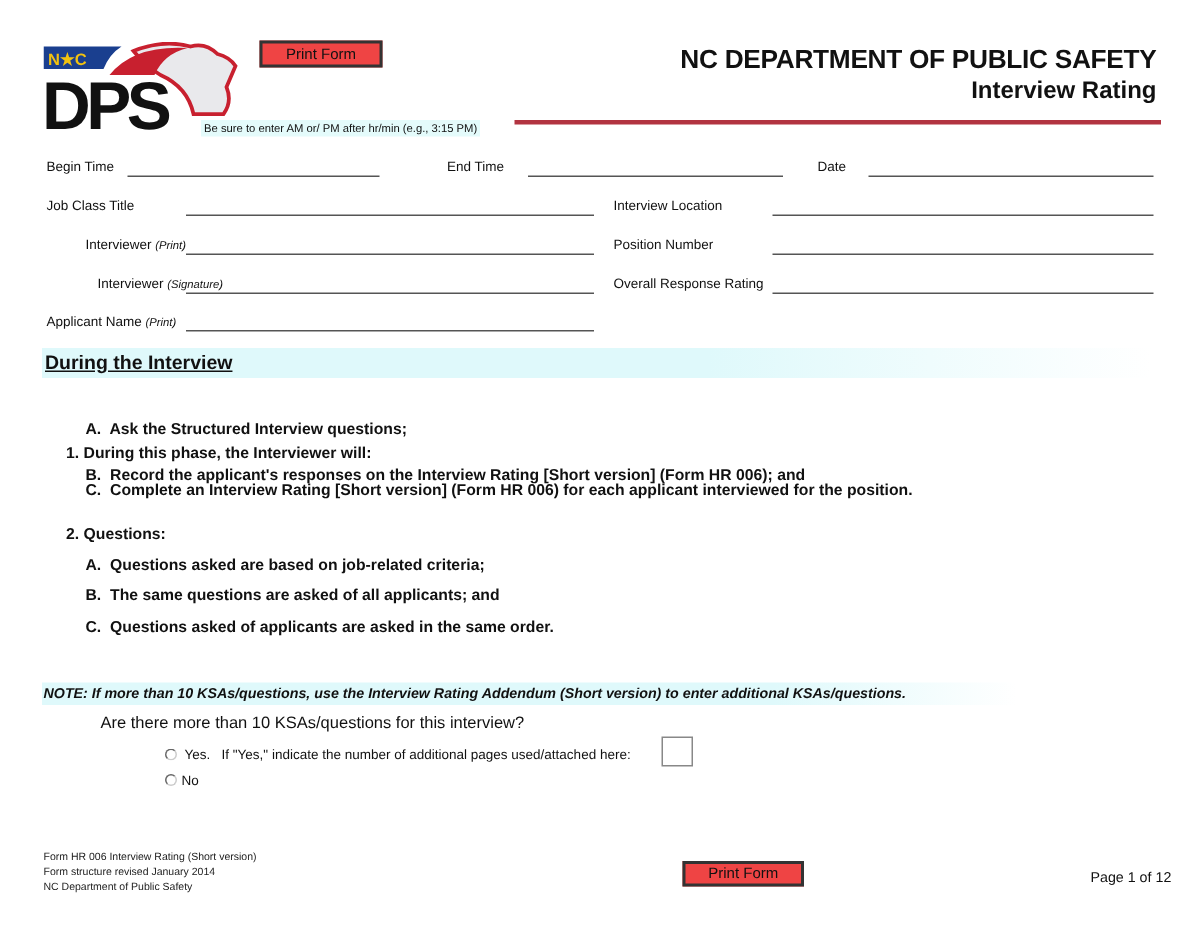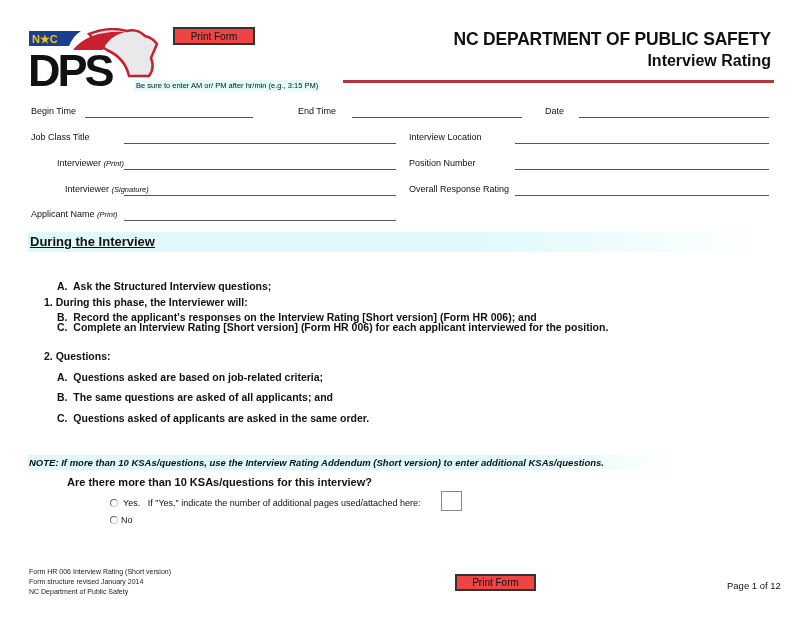--- a/index.html
+++ b/index.html
@@ -43,21 +43,21 @@
   .section-title {
     left: 30px; top: 234px; font-size: 13px; font-weight: bold;
     text-decoration: underline; color: #111;
   }
   .b { font-size: 10.5px; font-weight: bold; color: #111; white-space: nowrap; }
   .note-band {
     left: 28px; top: 455px; width: 650px; height: 15px;
     background: linear-gradient(to right, #dff9fb 0%, #dff9fb 75%, #ffffff 100%);
   }
   .note { left: 29px; top: 457px; font-size: 9.5px; font-weight: bold; font-style: italic; color: #111; white-space: nowrap; }
-  .question { left: 67px; top: 476px; font-size: 11px; font-weight: bold; color: #111; white-space: nowrap; }
+  .question { left: 67px; top: 476px; font-size: 11px; font-weight: normal; color: #111; white-space: nowrap; }
   .radio {
     width: 8px; height: 8px; border-radius: 50%; border: 1px solid #666;
     box-sizing: border-box; background: #fff; cursor: pointer;
     border-right-color: #ccc; border-bottom-color: #ccc;
   }
   .opt { font-size: 9px; color: #111; white-space: nowrap; }
   .pages-box { left: 441px; top: 491px; width: 21px; height: 20px; border: 1px solid #888; box-sizing: border-box; background: #fff; }
   .footer { left: 29px; top: 567px; font-size: 7px; line-height: 10px; color: #222; }
   .page-num { left: 727px; top: 580px; font-size: 9.5px; color: #111; }
 </style>

